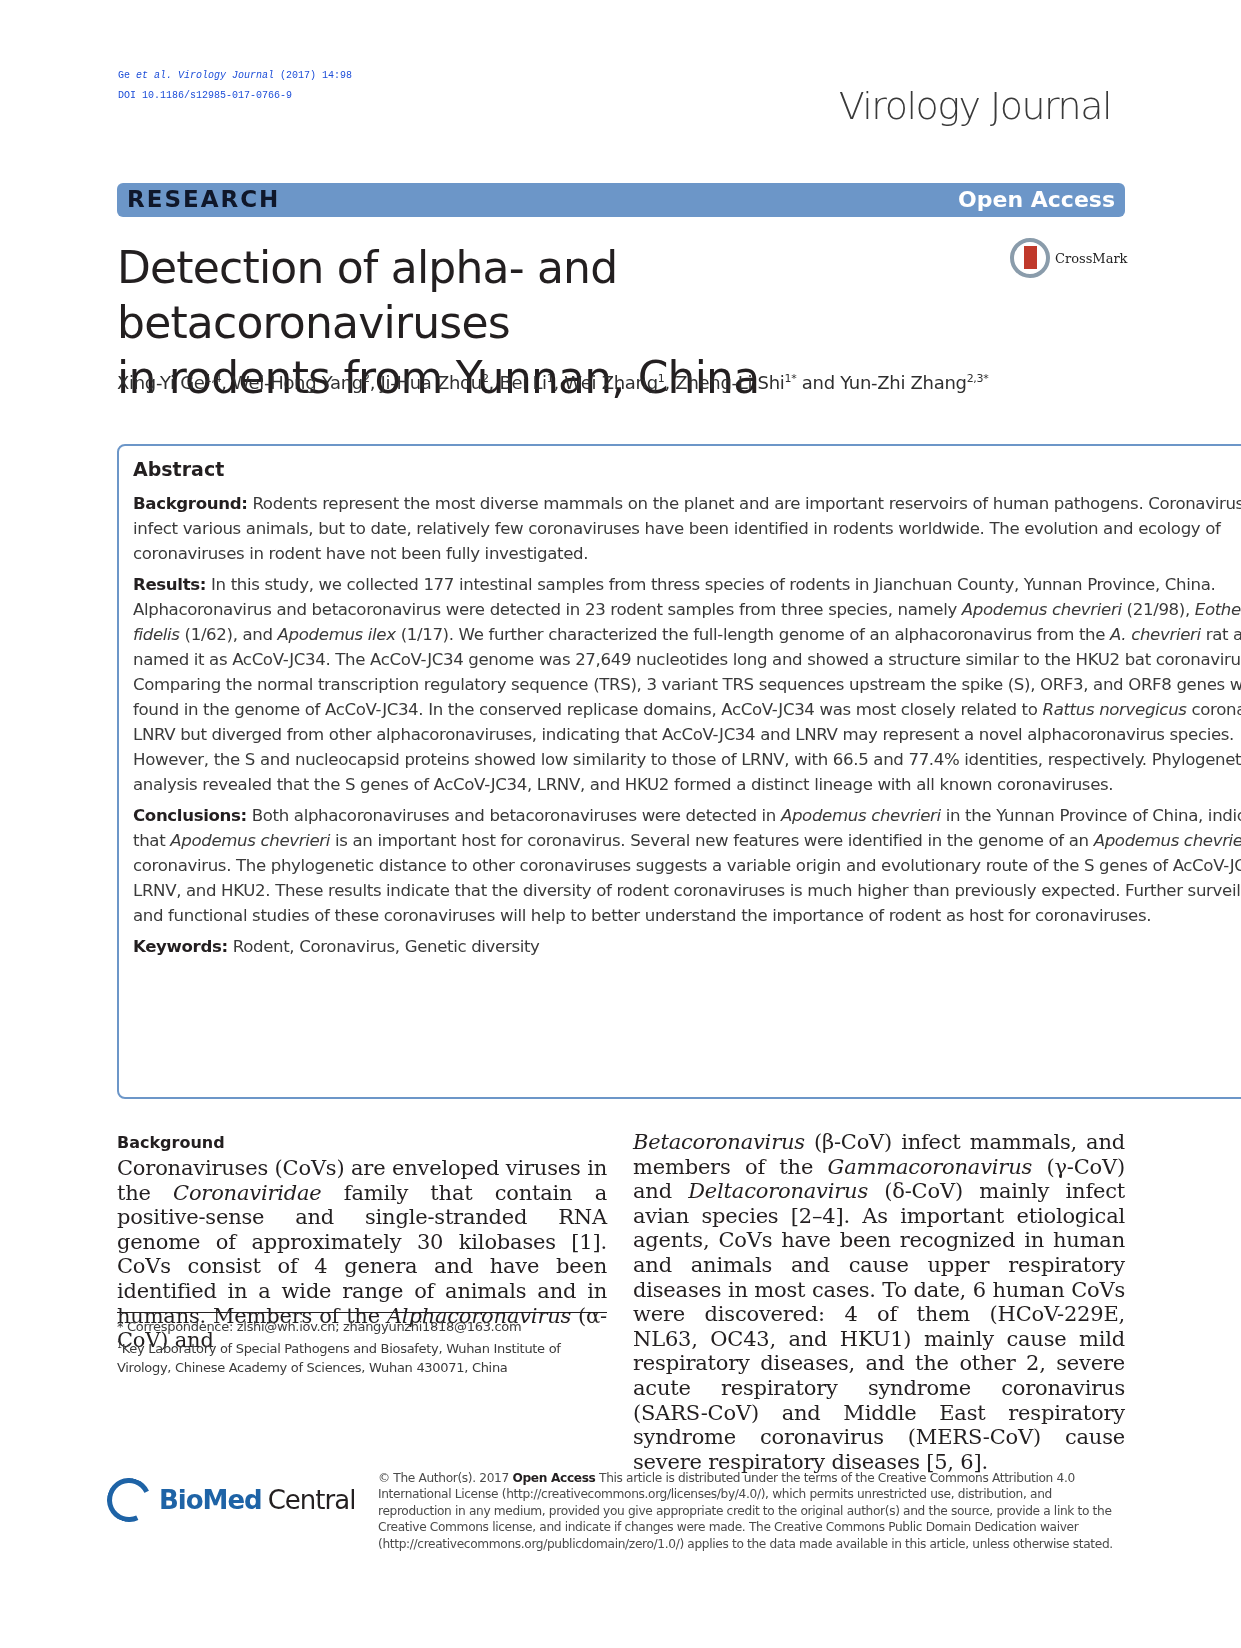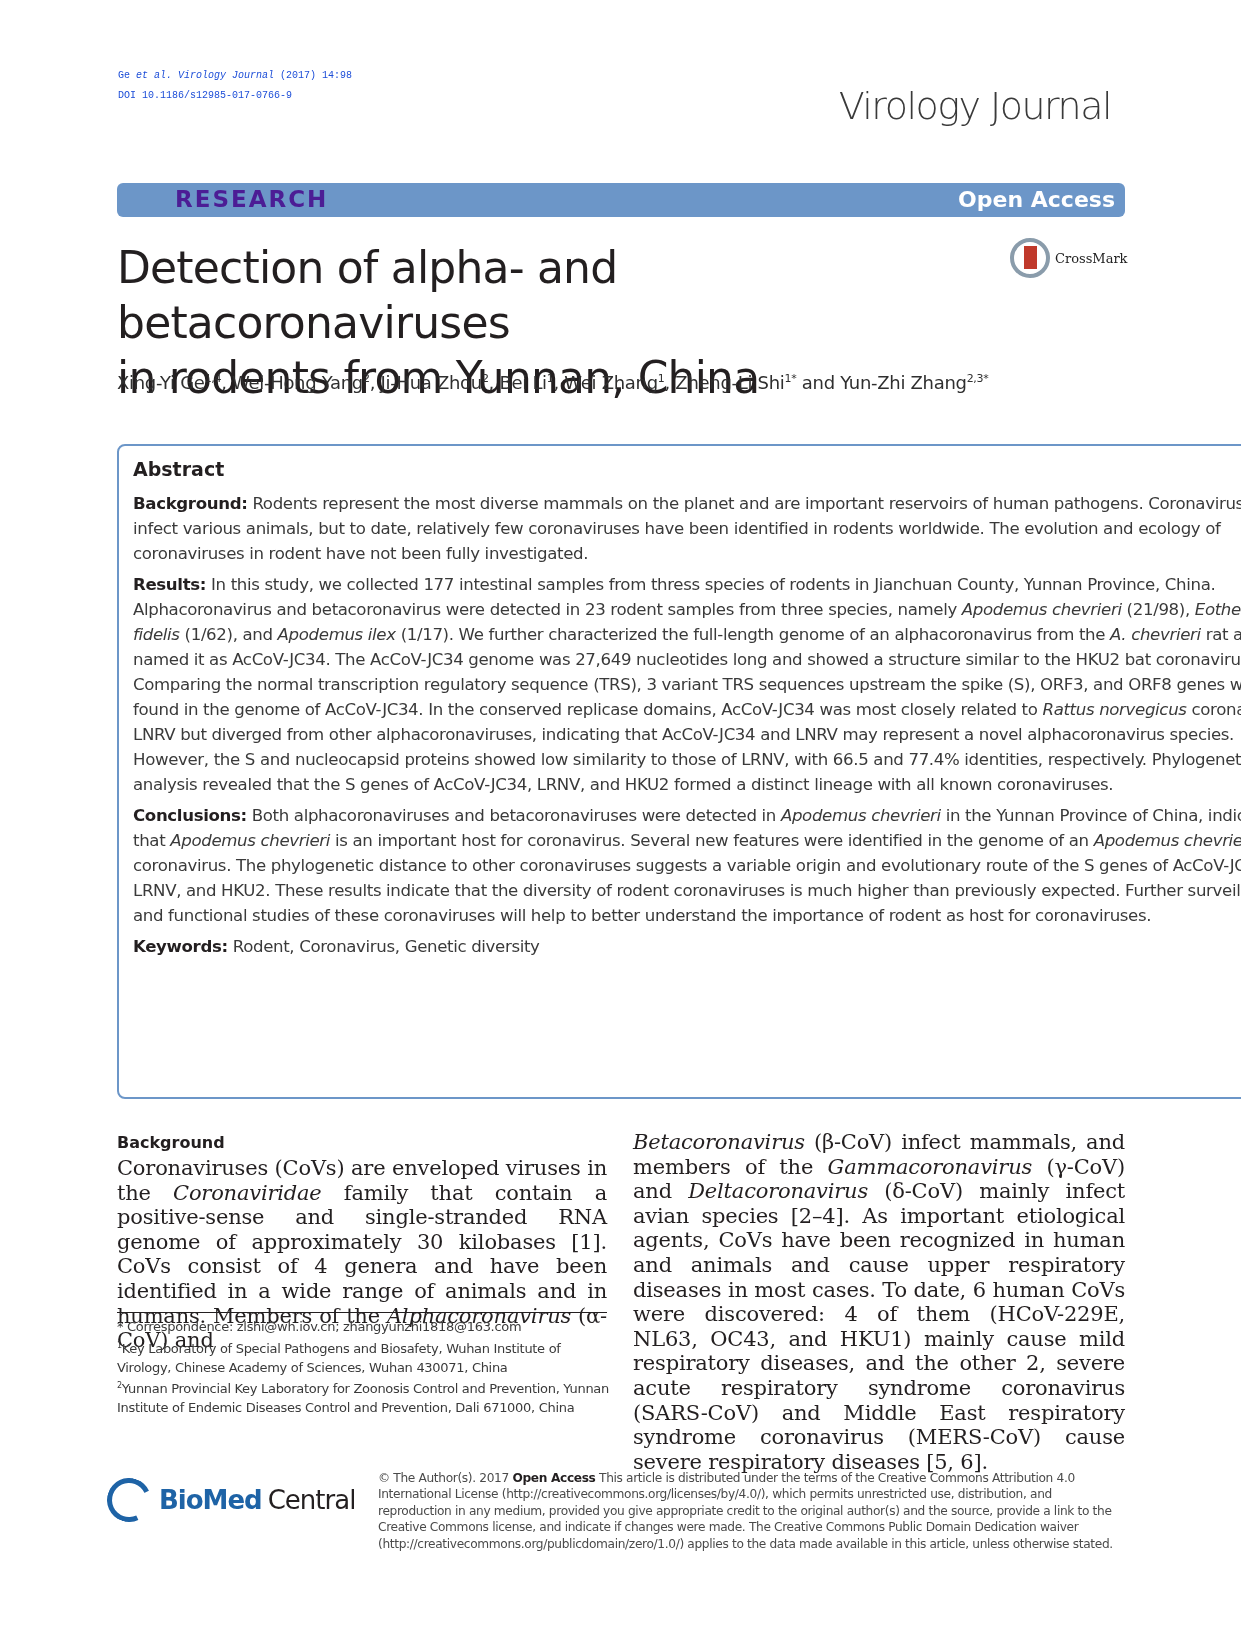--- a/index.html
+++ b/index.html
@@ -4,21 +4,21 @@
 <style>
   * { box-sizing: border-box; margin: 0; padding: 0; }
   html, body { width: 1241px; height: 1648px; background: #ffffff; }
   body { position: relative; overflow: hidden; color: #231f20; font-family: "DejaVu Sans", sans-serif; }
 
   .header-left { position: absolute; left: 118px; top: 66px; font-size: 10px; line-height: 20px; color: #1d4ed8; font-family: Liberation Mono, monospace; }
   .header-left .it { font-style: italic; }
   .journal-name { position: absolute; right: 130px; top: 84px; font-size: 38px; color: #3a3a3a; font-family: "DejaVu Sans", sans-serif; letter-spacing: -1.5px; font-weight: 300; }
 
   .banner { position: absolute; left: 117px; top: 183px; width: 1008px; height: 34px; background: #6c96c8; border-radius: 6px; }
-  .banner-left { position: absolute; left: 10px; top: 3px; font-size: 23px; font-weight: bold; color: #4c1d95; letter-spacing: 2px; font-family: "DejaVu Sans", sans-serif; margin-left: 48px; }
+  .banner-left { position: absolute; left: 10px; top: 3px; font-size: 23px; font-weight: bold; color: #0f172a; letter-spacing: 2px; font-family: "DejaVu Sans", sans-serif; }
   .banner-right { position: absolute; right: 10px; top: 4px; font-size: 22px; font-weight: bold; color: #ffffff; font-family: "DejaVu Sans", sans-serif; }
 
   .title { position: absolute; left: 117px; top: 240px; width: 860px; font-size: 44px; line-height: 55px; color: #231f20; font-family: "DejaVu Sans", sans-serif; letter-spacing: -0.8px; }
 
   .crossmark { position: absolute; left: 1010px; top: 238px; display: flex; align-items: center; gap: 5px; }
   .crossmark-logo { width: 40px; height: 40px; border-radius: 50%; border: 4px solid #8a9cab; background: #ffffff; position: relative; }
   .crossmark-logo .ribbon { position: absolute; left: 10px; top: 4px; width: 13px; height: 23px; background: #c0392b; }
   .crossmark-label { font-size: 13px; font-family: "DejaVu Serif", serif; color: #222; }
 
   .authors { position: absolute; left: 117px; top: 372px; font-size: 18px; color: #2f2f2f; font-family: "DejaVu Sans", sans-serif; white-space: nowrap; letter-spacing: -0.3px; }
@@ -107,21 +107,20 @@
 </div>
 
 <div class="col-right">
   <div class="body-text"><i>Betacoronavirus</i><span> (β-CoV) infect mammals, and members of the </span><i>Gammacoronavirus</i><span> (γ-CoV) and </span><i>Deltacoronavirus</i><span> (δ-CoV) mainly infect avian species [2–4]. As important etiological agents, CoVs have been recognized in human and animals and cause upper respiratory diseases in most cases. To date, 6 human CoVs were discovered: 4 of them (HCoV-229E, NL63, OC43, and HKU1) mainly cause mild respiratory diseases, and the other 2, severe acute respiratory syndrome coronavirus (SARS-CoV) and Middle East respiratory syndrome coronavirus (MERS-CoV) cause severe respiratory diseases [5, 6].</span></div>
 </div>
 
 <div class="footnote-rule"></div>
 <div class="footnotes">
   <div>* Correspondence: zlshi@wh.iov.cn; zhangyunzhi1818@163.com</div>
   <div><sup>1</sup><span>Key Laboratory of Special Pathogens and Biosafety, Wuhan Institute of Virology, Chinese Academy of Sciences, Wuhan 430071, China</span></div>
-  <div><sup>2</sup><span>Yunnan Provincial Key Laboratory for Zoonosis Control and Prevention, Yunnan Institute of Endemic Diseases Control and Prevention, Dali 671000, China</span></div>
 </div>
 
 <div class="bmc-logo">
   <div class="bmc-ring"></div>
   <span class="bmc-bold">BioMed</span>
   <span class="bmc-light">Central</span>
 </div>
 
 <div class="license">
   <span>© The Author(s). 2017</span>

